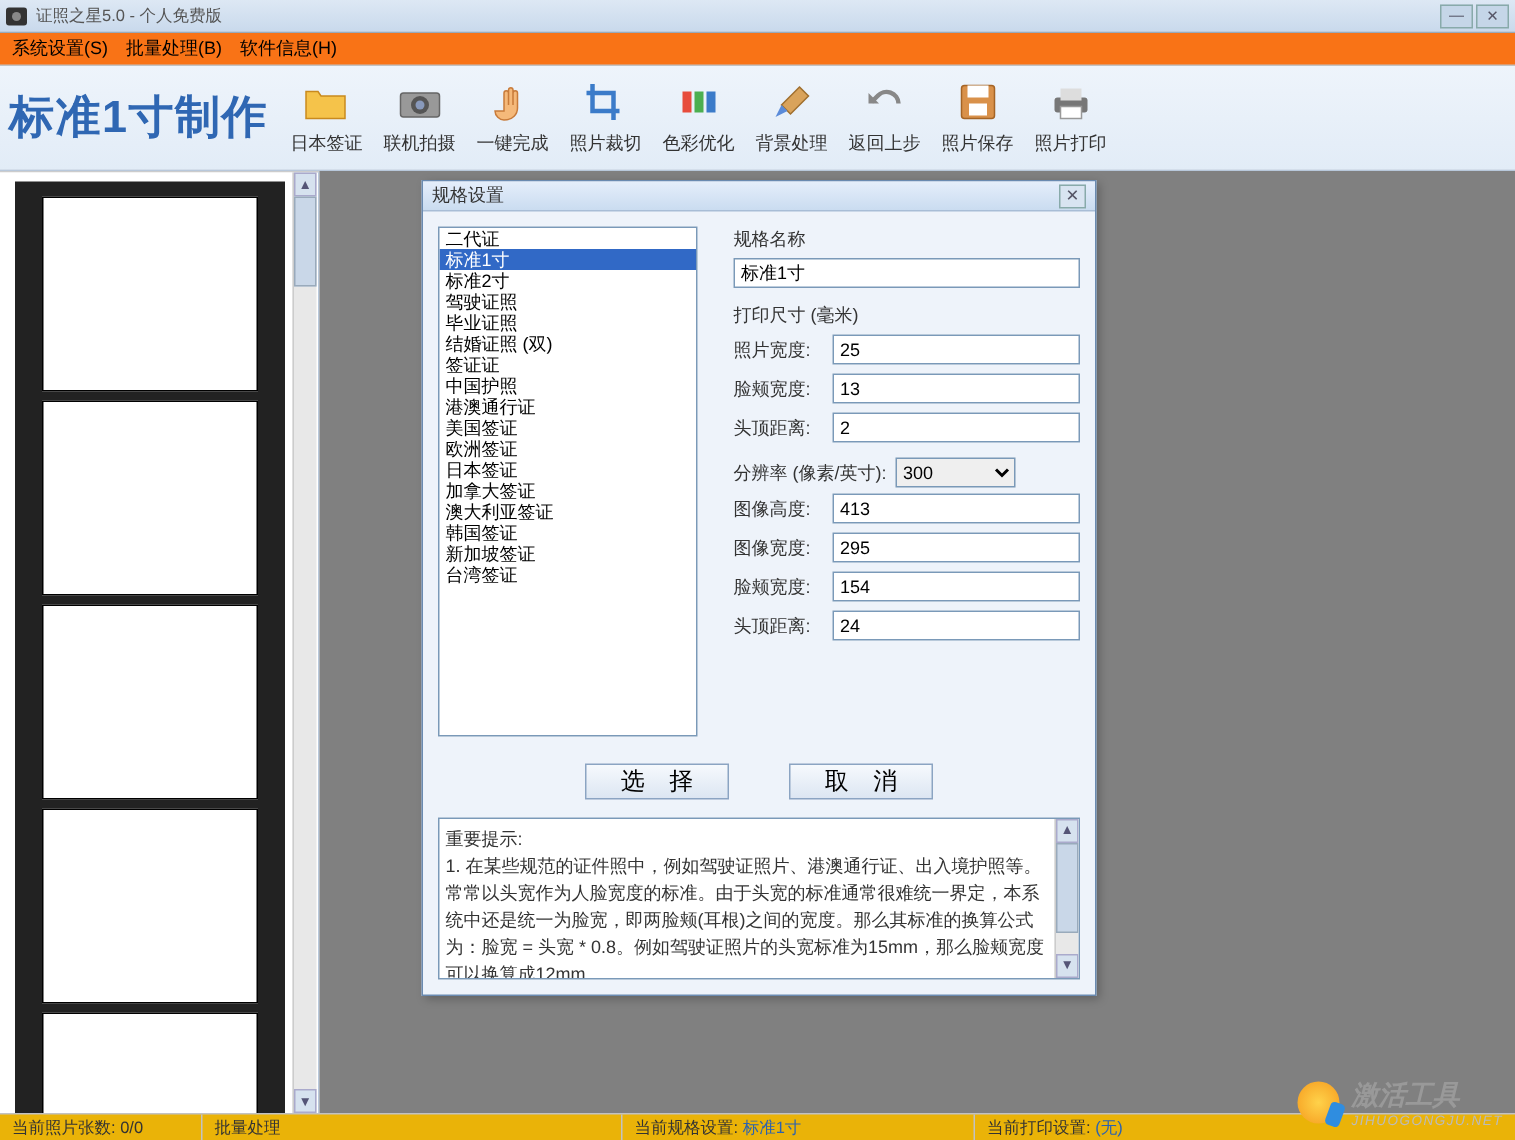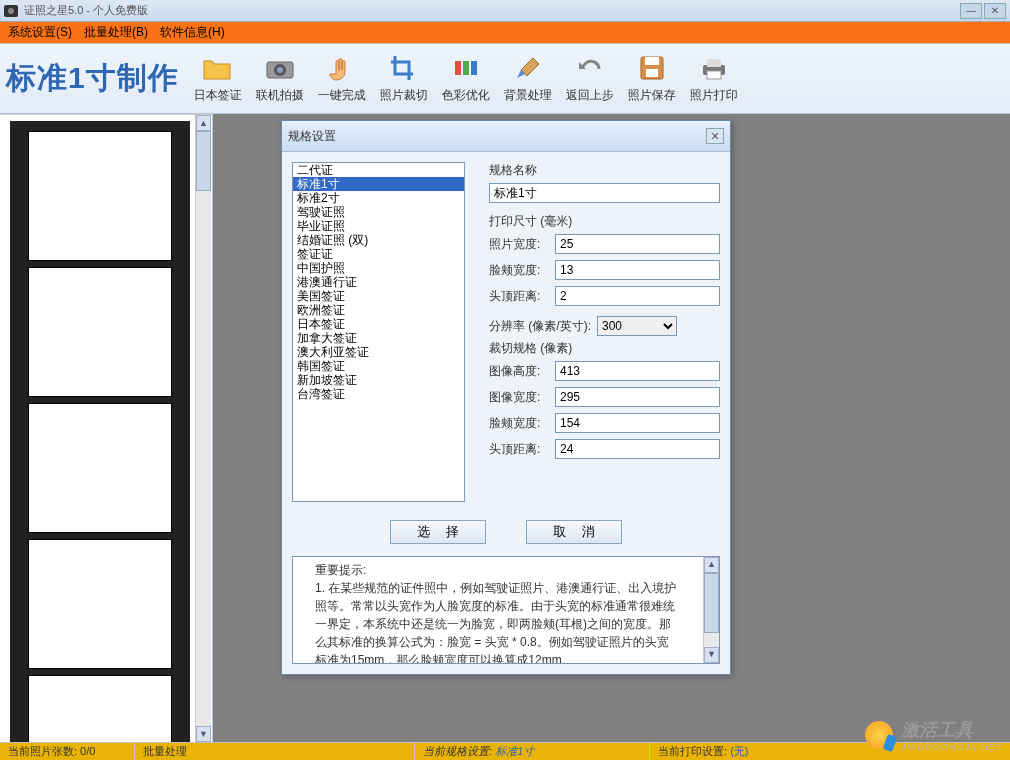--- a/index.html
+++ b/index.html
@@ -25,47 +25,47 @@
 .strip { width: 180px; background: #222; padding: 4px 18px; }
 .frame { height: 130px; background: #fff; border: 1px solid #000; margin: 6px 0; }
 .vscroll { width: 16px; background: #e8e8e8; border-left: 1px solid #ccc; display: flex; flex-direction: column; }
 .vscroll .sbtn { height: 16px; background: #d6e2ef; border: 1px solid #aac; font-size: 9px; text-align: center; line-height: 14px; color: #557; }
 .vscroll .thumb { flex: 0 0 60px; background: #c9d7e8; border: 1px solid #9ab; margin: 0; }
 .vscroll .track { flex: 1; }
 
 .canvas { flex: 1; background: #808080; position: relative; }
 
 .dialog { position: absolute; left: 281px; top: 120px; width: 450px; background: #eef3fa; border: 1px solid #6a8ab0; box-shadow: 2px 2px 6px rgba(0,0,0,.25); }
-.dlg-title { height: 31px; background: linear-gradient(#e5eefb, #cadcf0); display: flex; align-items: center; padding: 0 6px; font-size: 12px; color: #333; border-bottom: 1px solid #a8bdd6; }
+.dlg-title { height: 20px; background: linear-gradient(#e5eefb, #cadcf0); display: flex; align-items: center; padding: 0 6px; font-size: 12px; color: #333; border-bottom: 1px solid #a8bdd6; }
 .dlg-title .spacer { flex: 1; }
 .dlg-title .xbtn { width: 18px; height: 16px; border: 1px solid #8aa; background: #d8e4f1; font-size: 11px; text-align: center; line-height: 14px; color: #556; }
 .dlg-body { padding: 10px; display: flex; gap: 24px; }
 .listbox { width: 190px; height: 340px; background: #fff; border: 1px solid #7a9; border-color: #7a99b8; font-size: 12px; overflow: hidden; }
 .listbox .item { padding: 0 4px; height: 14px; line-height: 14px; white-space: nowrap; }
 .listbox .item.sel { background: #3169c6; color: #fff; }
 .formcol { flex: 1; font-size: 12px; color: #333; }
 .formcol .lbl { display: block; margin-bottom: 4px; }
 .formcol .row { display: flex; align-items: center; margin-bottom: 6px; gap: 4px; }
 .formcol .row .fl { width: 62px; }
 .formcol input[type=text] { flex: 1; height: 20px; border: 1px solid #7a99b8; padding: 0 4px; font-size: 12px; background: #fff; }
 .formcol .grp { margin-bottom: 10px; }
 .formcol .combo { display: flex; align-items: center; gap: 6px; margin-bottom: 4px; }
 .formcol .combo select { height: 20px; border: 1px solid #7a99b8; font-size: 12px; width: 80px; }
 .btnrow { display: flex; justify-content: center; gap: 40px; padding: 8px 0 12px; }
-.btnrow button { width: 96px; height: 24px; background: linear-gradient(#f6f9fd,#dce6f2); border: 1px solid #8ba4c2; font-size: 13px; letter-spacing: 6px; padding-left: 6px; }
-.tipbox { margin: 0 10px 10px; border: 1px solid #7a99b8; background: #fff; padding: 4px 22px; font-size: 12px; line-height: 1.5; color: #333; height: 108px; overflow: hidden; position: relative; }
+.btnrow button { width: 96px; height: 24px; background: linear-gradient(#f6f9fd,#dce6f2); border: 1px solid #8ba4c2; font-size: 16px; letter-spacing: 6px; padding-left: 6px; }
+.tipbox { margin: 0 10px 10px; border: 1px solid #7a99b8; background: #fff; padding: 4px 4px; font-size: 12px; line-height: 1.5; color: #333; height: 108px; overflow: hidden; position: relative; }
 .tipbox .tscroll { position: absolute; right: 0; top: 0; bottom: 0; width: 16px; background: #e8e8e8; border-left: 1px solid #ccc; }
 .tipbox .tscroll .sbtn { height: 16px; background: #d6e2ef; border: 1px solid #aac; font-size: 9px; text-align: center; color: #557; }
 .tipbox .tscroll .tthumb { height: 60px; background: #c9d7e8; border: 1px solid #9ab; }
 
 .statusbar { position: absolute; left: 0; right: 0; bottom: 0; height: 18px; background: #eab308; border-top: 1px solid #c2c2c2; display: flex; align-items: center; font-size: 11px; color: #333; }
 .statusbar .cell { padding: 0 8px; border-right: 1px solid #c2c2c2; height: 100%; display: flex; align-items: center; }
 .statusbar .cell:nth-child(1){ width:135px; }
 .statusbar .cell:nth-child(2){ width:280px; }
-.statusbar .cell:nth-child(3){ width:235px;font-style:italic; }
+.statusbar .cell:nth-child(3){ width:235px; }
 .statusbar .cell:nth-child(4){ flex:1; border-right:none; }
 
 .watermark { position: absolute; right: 8px; bottom: 8px; font-size: 18px; font-weight: bold; font-style: italic; color: #999; display: flex; align-items: center; gap: 8px; }
 .watermark .wicon { width: 28px; height: 28px; border-radius: 50%; background: radial-gradient(#ffd24a,#f59b1e); position: relative; }
 .watermark .wicon::after { content: ""; position: absolute; width: 10px; height: 16px; background: #2f8de0; right: -2px; bottom: -2px; transform: rotate(20deg); border-radius: 3px; }
 .watermark .sub { font-size: 9px; display: block; color: #bbb; font-weight: normal; letter-spacing: 1px; }
 </style>
 </head>
 <body>
 
@@ -236,21 +236,20 @@
         <div class="row">
             <span class="fl">头顶距离:</span>
             <input type="text" value="2" style="">
           </div>
       </div>
       <div class="combo">
         <span>分辨率 (像素/英寸):</span>
         <select><option>300</option></select>
       </div>
       <div class="grp">
-        <span class="lbl">裁切规格 (像素)</span>
         <div class="row">
             <span class="fl">图像高度:</span>
             <input type="text" value="413" style="">
           </div>
         <div class="row">
             <span class="fl">图像宽度:</span>
             <input type="text" value="295" style="">
           </div>
         <div class="row">
             <span class="fl">脸颊宽度:</span>

